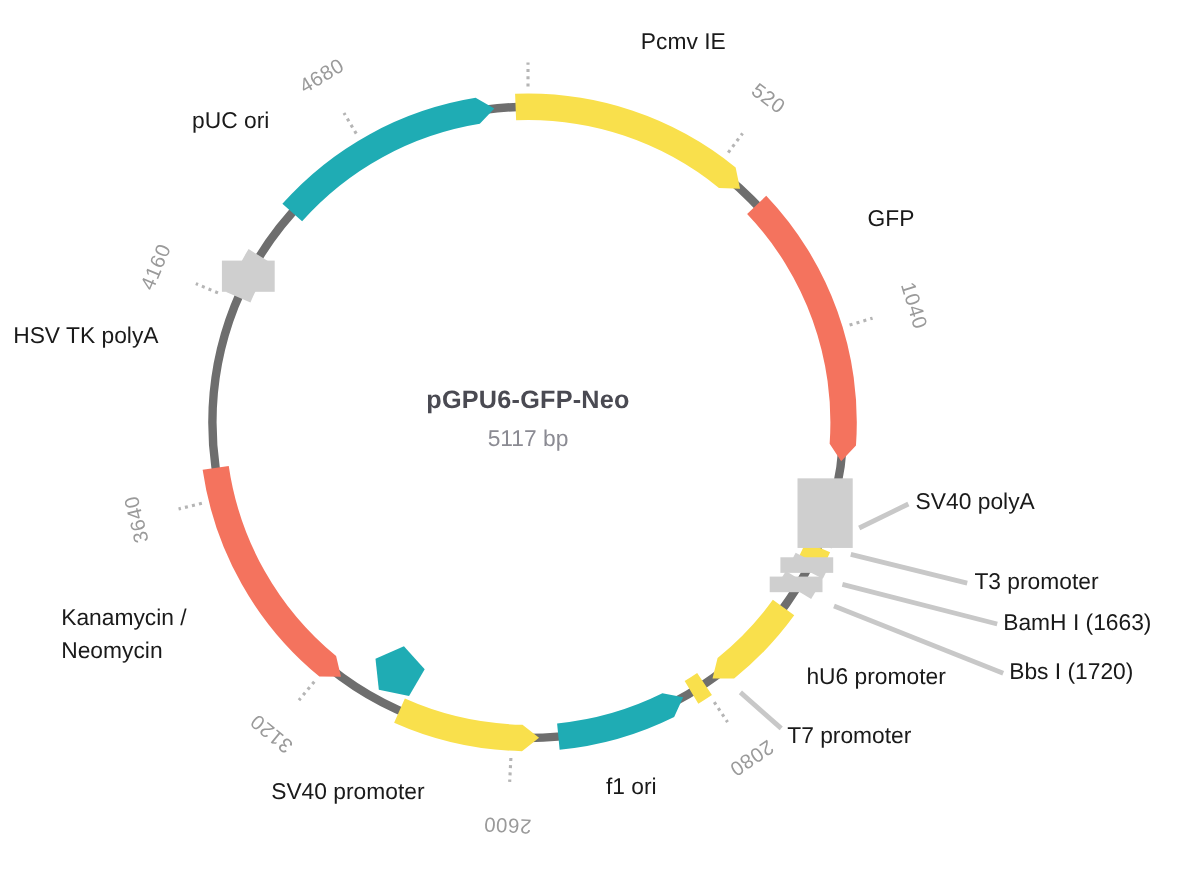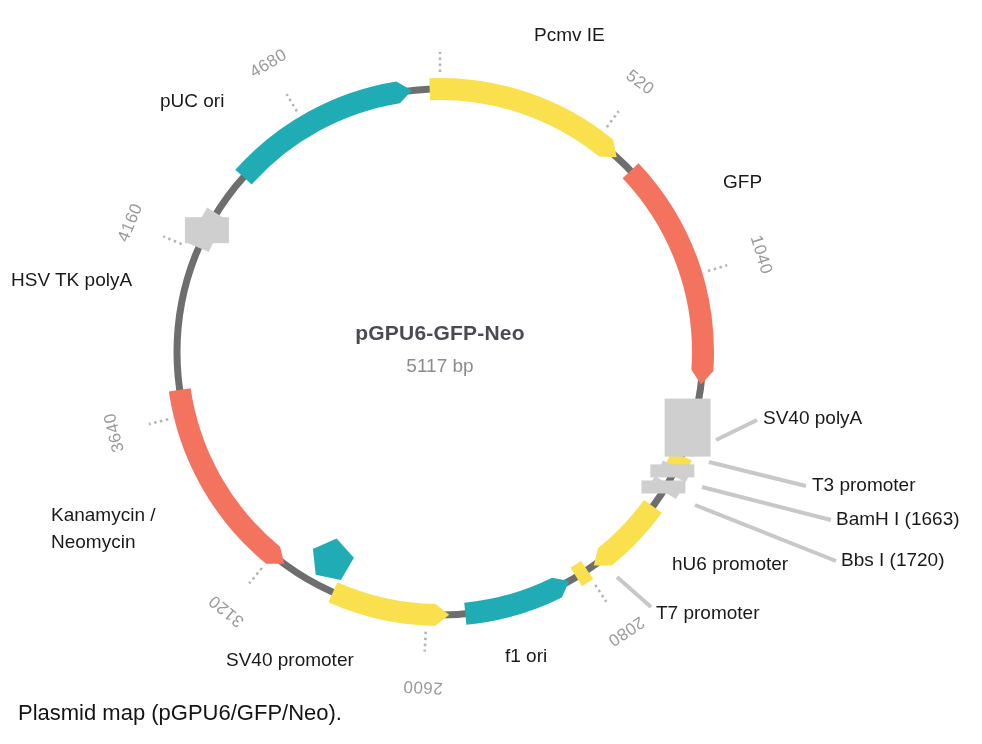--- a/index.html
+++ b/index.html
@@ -148,14 +148,13 @@
         <text x="51" y="521" class="feat-label" text-anchor="start">Kanamycin /</text>
         <text x="51" y="548" class="feat-label" text-anchor="start">Neomycin</text>
         <text x="11" y="286" class="feat-label" text-anchor="start">HSV TK polyA</text>
         <text x="160" y="107" class="feat-label" text-anchor="start">pUC ori</text>
       </g>
 
     <text class="center-title" id="center-title-text" x="440" y="340" text-anchor="middle">pGPU6-GFP-Neo</text>
     <text class="center-size" id="center-size-text" x="440" y="372" text-anchor="middle">5117 bp</text>
   </svg>
 
-  <div class="caption-text">Plasmid map (pGPU6/GFP/Neo).</div>
 </div>
 
 </body></html>

